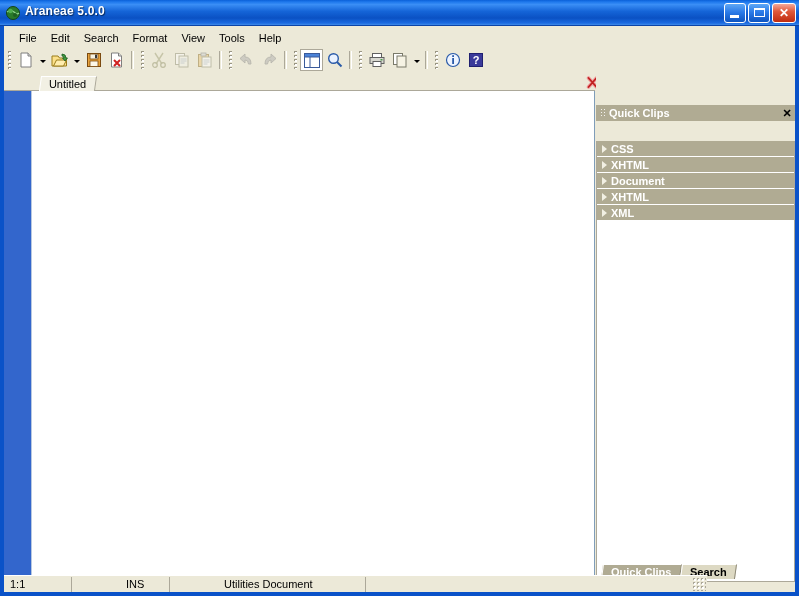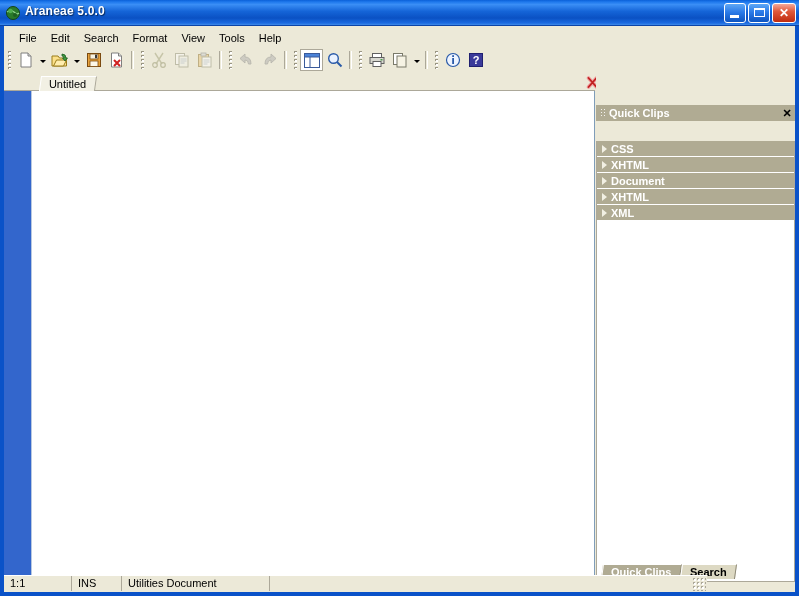--- a/index.html
+++ b/index.html
@@ -386,21 +386,23 @@
 
   
   .statusbar {
     position: absolute;
     left: 0; bottom: 0;
     width: 703px;
     height: 17px;
     background: #ece9d8;
     border-top: 1px solid #ffffff;
     display: flex;
-    box-sizing: border-box;
+    align-items: center;
+    box-sizing: border-box;
+    gap: 48px;
   }
   .status-cell {
     height: 15px;
     line-height: 15px;
     font-size: 11px;
     color: #000;
     padding-left: 6px;
     box-sizing: border-box;
     border-right: 1px solid #aca899;
     white-space: nowrap;

